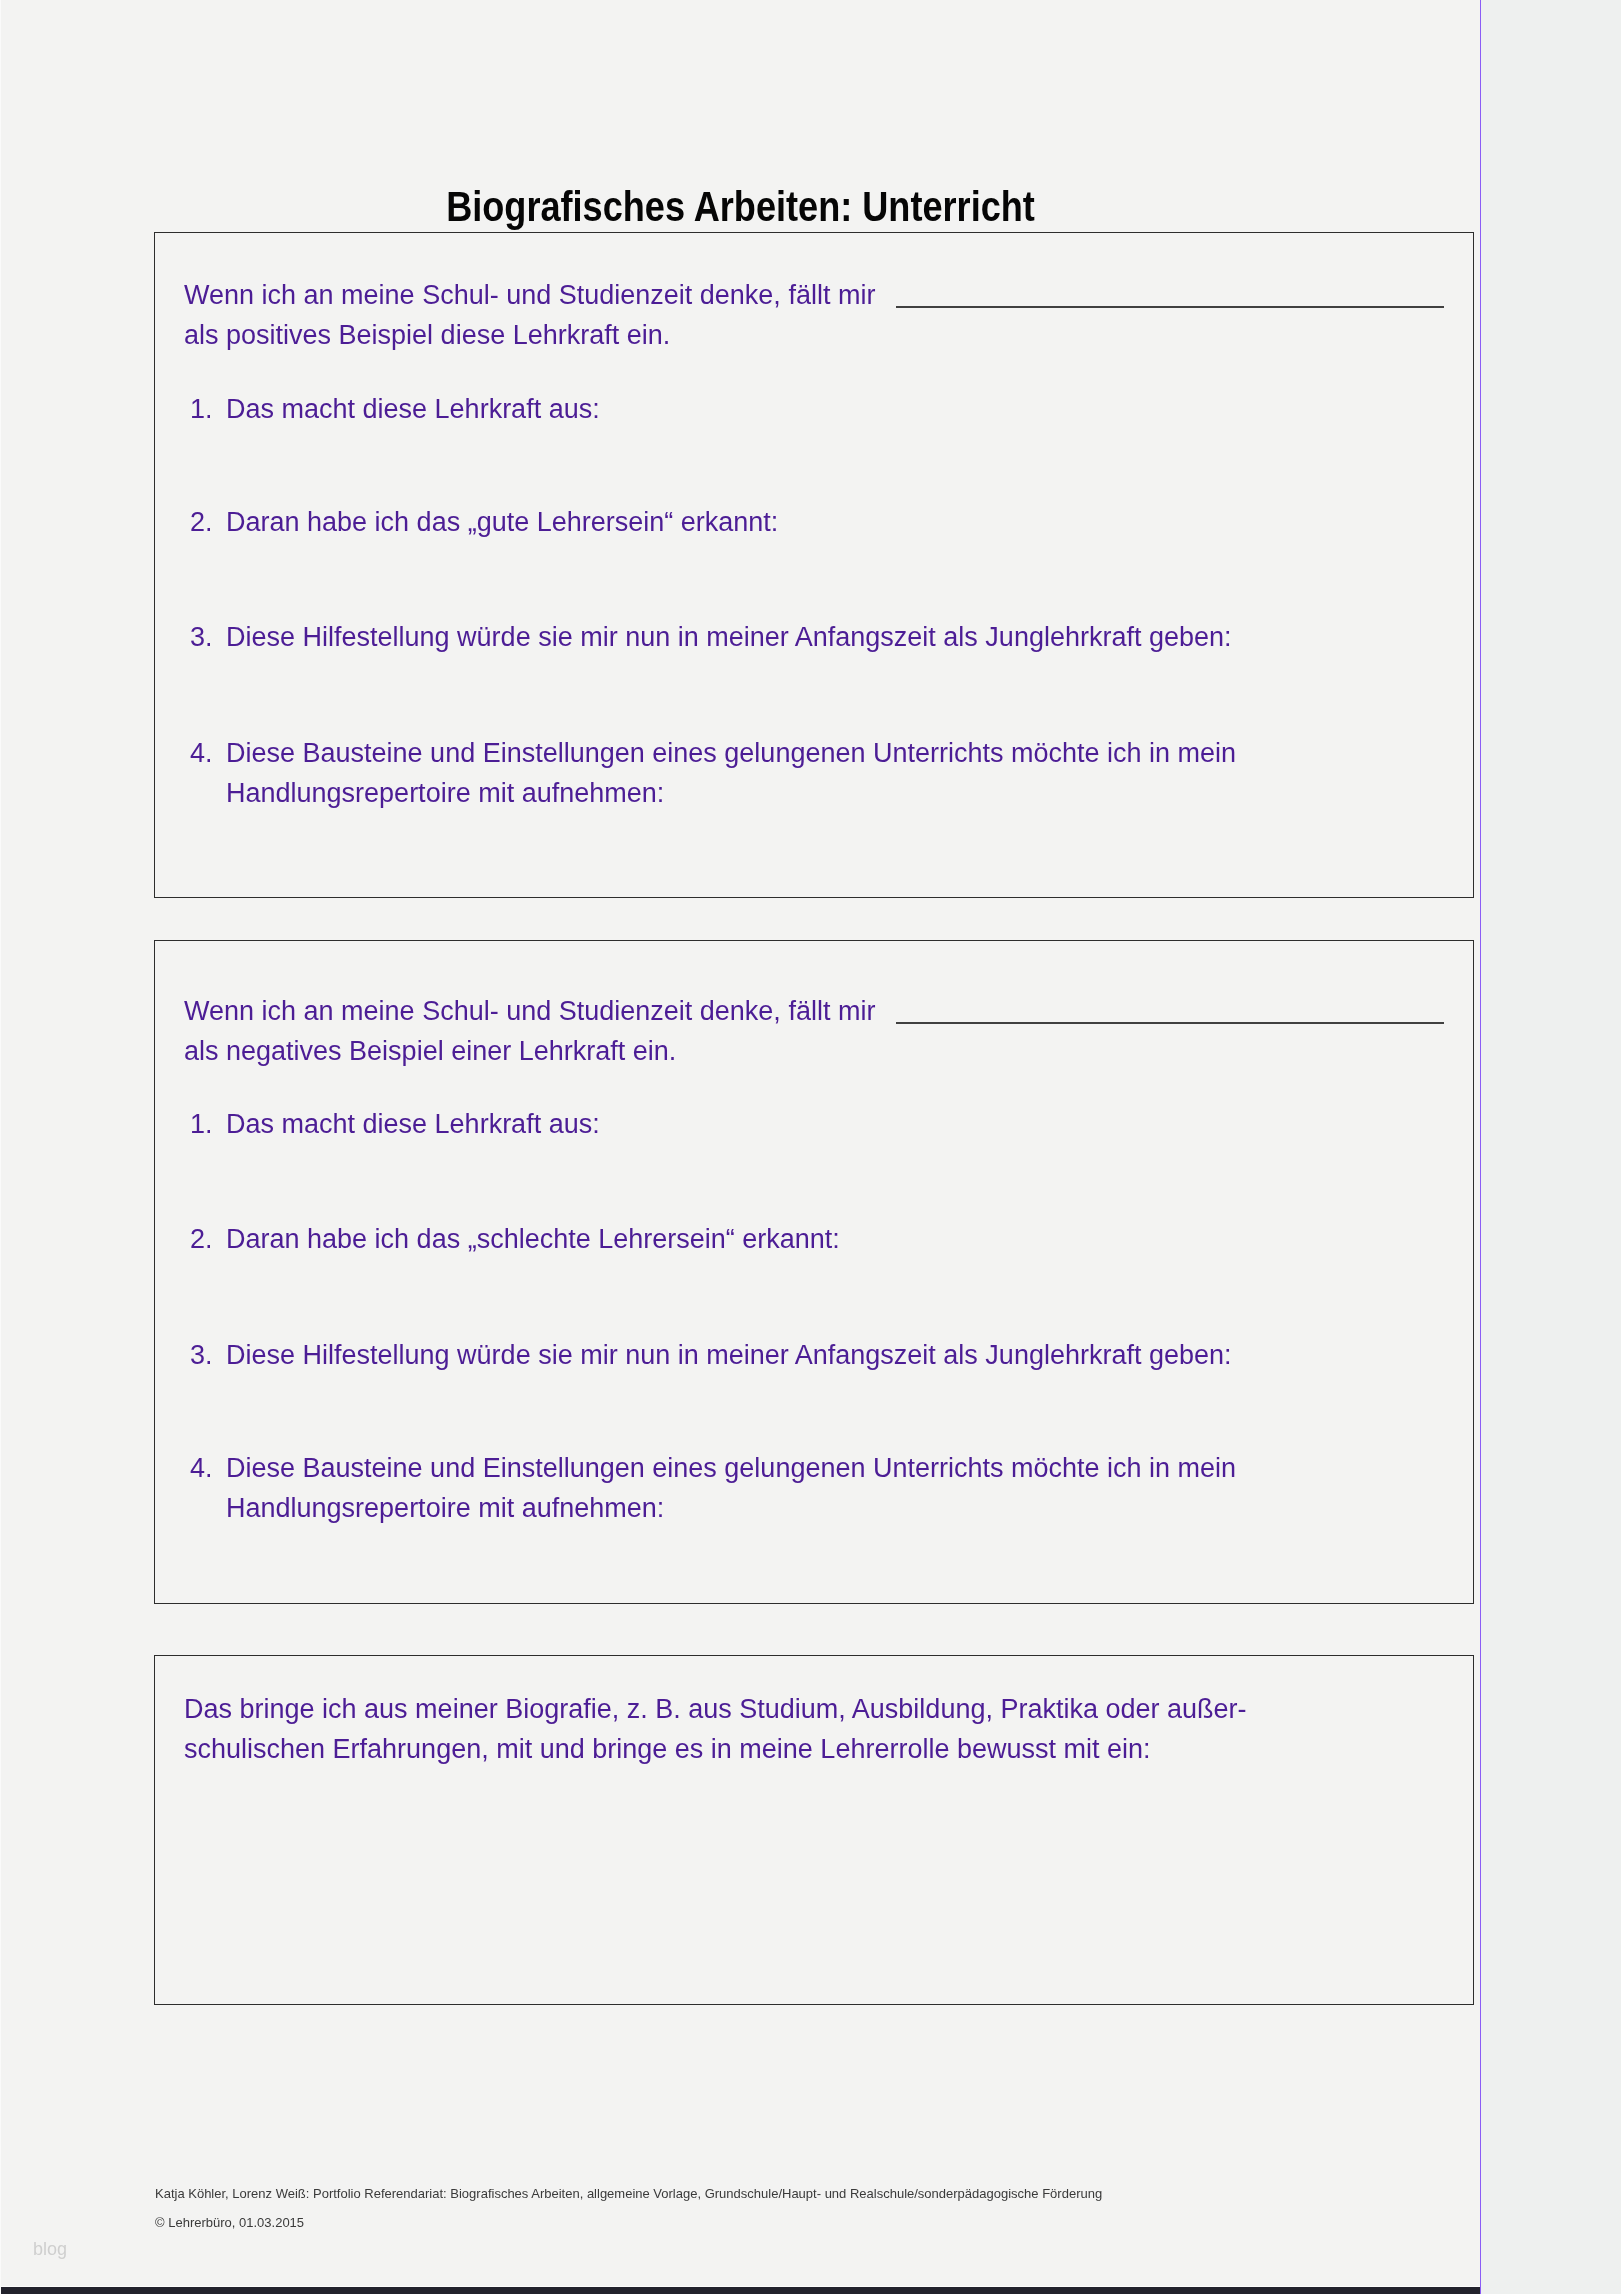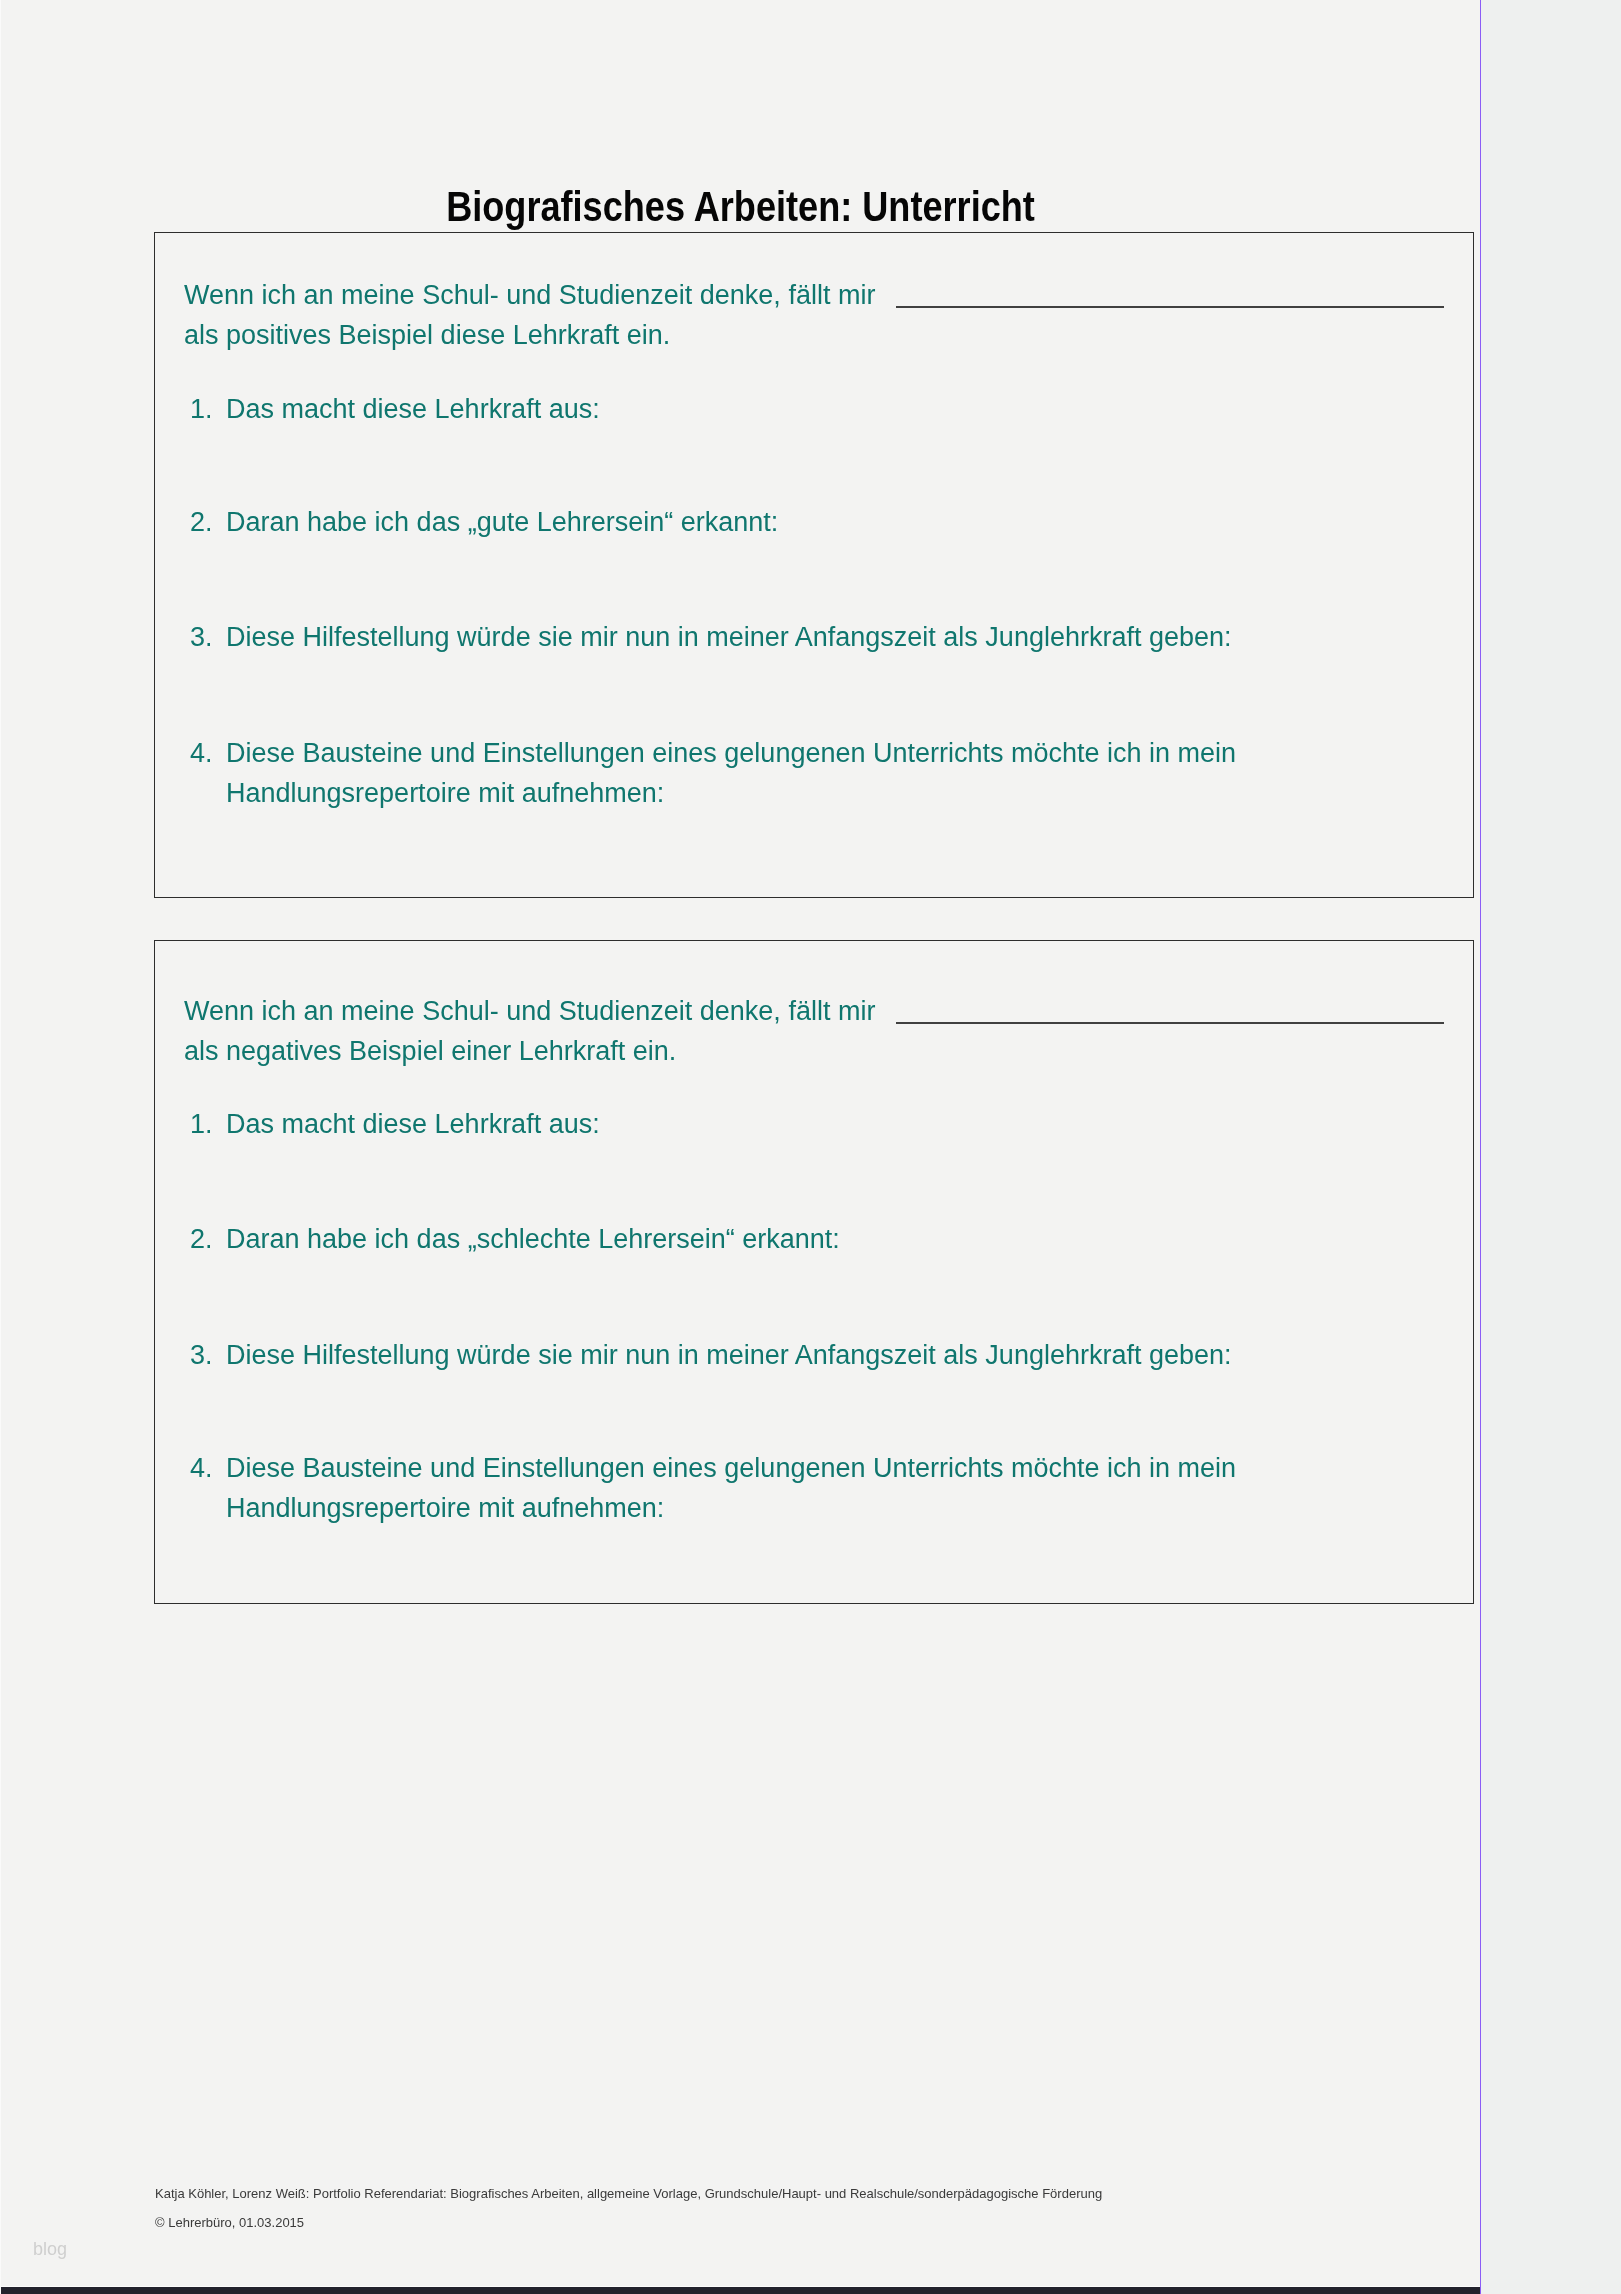--- a/index.html
+++ b/index.html
@@ -25,21 +25,21 @@
     transform-origin:center;
     white-space:nowrap;
   }
   .wbox{
     position:absolute;
     left:153px;
     width:1320px;
     border:1.9px solid #2d2d2d;
     box-sizing:border-box;
     background:#f3f3f2;
-    color:#0f766e;
+    color:#4c1d95;
     font-size:27px;
     line-height:40px;
     padding:0 29px;
   }
   .box-1{top:232px;height:666px;}
   .box-2{top:940px;height:664px;}
   .box-3{top:1655px;height:350px;}
   .intro-row{
     display:flex;
     align-items:flex-end;
@@ -121,20 +121,26 @@
         <span class="blank-line"></span>
       </div>
       <div>als negatives Beispiel einer Lehrkraft ein.</div>
     </div>
     <p class="item item-1"><span class="num">1.</span><span>Das macht diese Lehrkraft aus:</span></p>
     <p class="item item-2"><span class="num">2.</span><span>Daran habe ich das „schlechte Lehrersein“ erkannt:</span></p>
     <p class="item item-3"><span class="num">3.</span><span>Diese Hilfestellung würde sie mir nun in meiner Anfangszeit als Junglehrkraft geben:</span></p>
     <p class="item item-4"><span class="num">4.</span><span>Diese Bausteine und Einstellungen eines gelungenen Unterrichts möchte ich in mein</span><br><span>Handlungsrepertoire mit aufnehmen:</span></p>
   </div>
 
+  <div class="wbox box-3">
+    <div class="free-text">
+      <div>Das bringe ich aus meiner Biografie, z. B. aus Studium, Ausbildung, Praktika oder außer-</div>
+      <div>schulischen Erfahrungen, mit und bringe es in meine Lehrerrolle bewusst mit ein:</div>
+    </div>
+  </div>
 
   <div class="footer">
     <div>Katja Köhler, Lorenz Weiß: Portfolio Referendariat: Biografisches Arbeiten, allgemeine Vorlage, Grundschule/Haupt- und Realschule/sonderpädagogische Förderung</div>
     <div>© Lehrerbüro, 01.03.2015</div>
   </div>
 
   <div class="watermark">blog</div>
 
   <div class="bottom-bar"></div>
 

